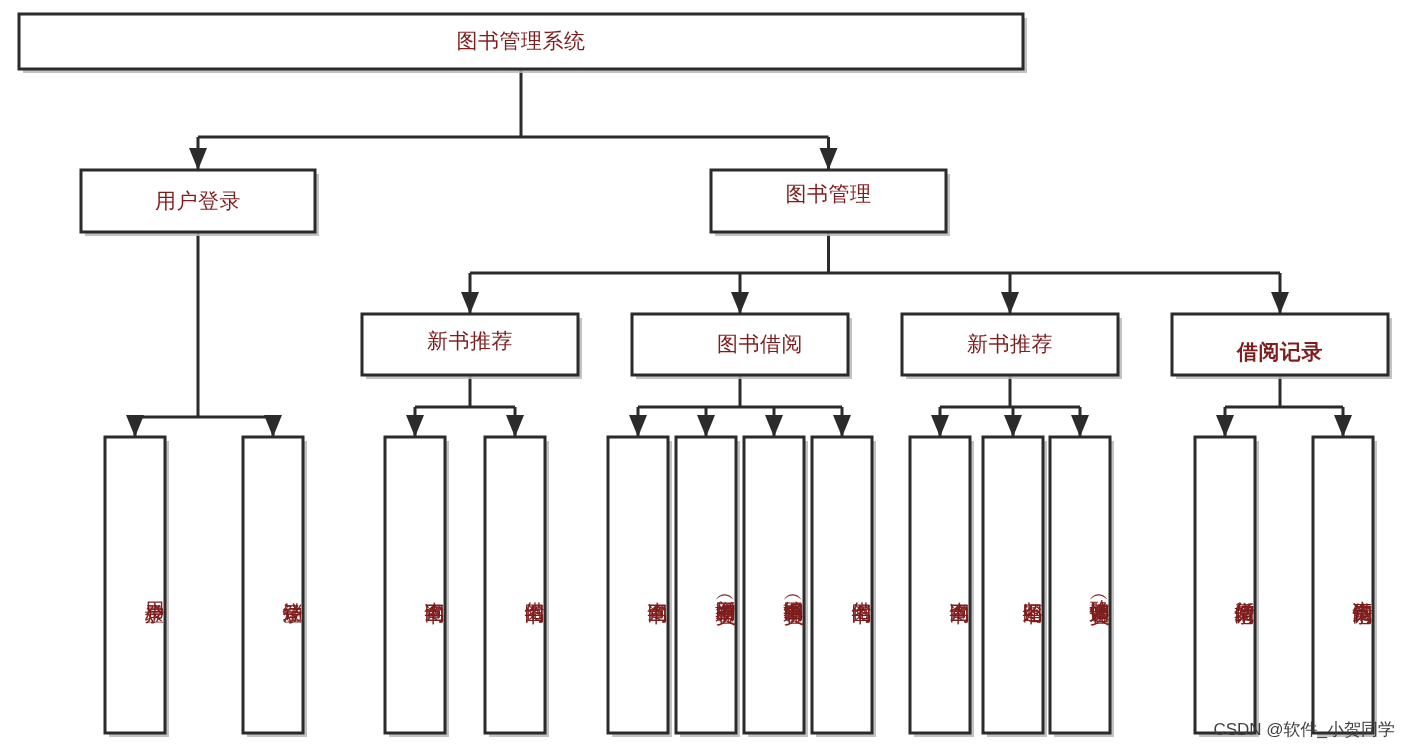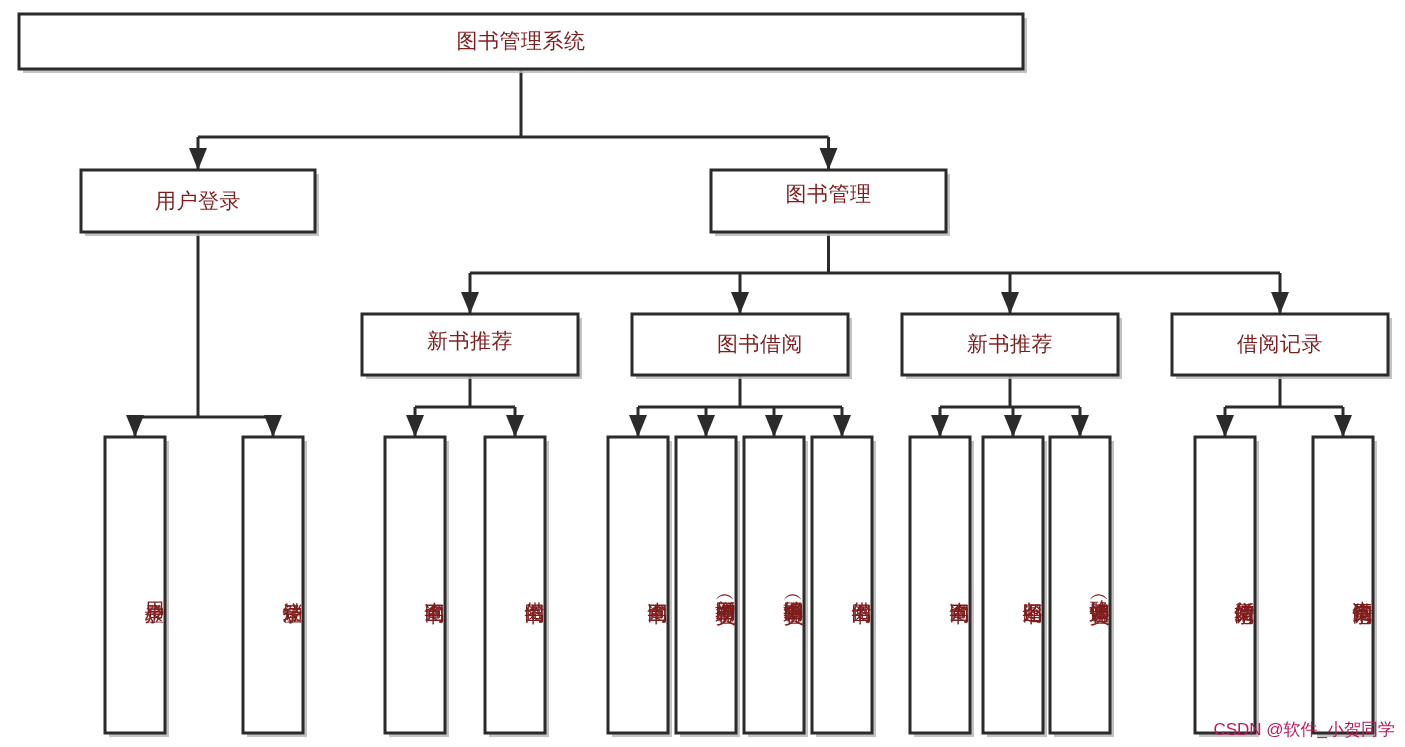--- a/index.html
+++ b/index.html
@@ -63,21 +63,21 @@
     align-items: flex-start;
     padding-top: 6px;
     box-sizing: border-box;
     font-size: 20px;
     letter-spacing: 1px;
   }
   .watermark {
     position: absolute;
     right: 10px;
     bottom: 6px;
-    color: #be185d;
+    color: #404040;
     font-size: 17px;
     font-family: "Liberation Sans", "DejaVu Sans", sans-serif;
     white-space: nowrap;
     pointer-events: none;
   }
 </style>
 </head>
 <body>
 
 <div id="stage">
@@ -179,21 +179,21 @@
         <rect x="1313" y="437" width="60" height="296" class="node-rect"></rect>
       </g>
   </svg>
   <div id="label-layer">
       <div class="node-label" style="left: 19px; top: 14px; width: 1004px; height: 55px;">图书管理系统</div>
       <div class="node-label" style="left: 81px; top: 170px; width: 234px; height: 62px;">用户登录</div>
       <div class="node-label" style="left: 711px; top: 170px; width: 235px; height: 48px;">图书管理</div>
       <div class="node-label" style="left: 362px; top: 314px; width: 216px; height: 54px;">新书推荐</div>
       <div class="node-label" style="left: 652px; top: 314px; width: 216px; height: 61px;">图书借阅</div>
       <div class="node-label" style="left: 902px; top: 314px; width: 216px; height: 61px;">新书推荐</div>
-      <div class="node-label" style="left: 1172px; top: 314px; width: 216px; height: 61px;">借阅记录</div>
+      <div class="node-label" style="left: 1172px; top: 322px; width: 216px; height: 61px; font-weight: bold;">借阅记录</div>
       <div class="node-label vertical" style="left: 105px; top: 437px; width: 60px; height: 296px;">用户登录</div>
       <div class="node-label vertical" style="left: 243px; top: 437px; width: 60px; height: 296px;">注销登录</div>
       <div class="node-label vertical" style="left: 385px; top: 437px; width: 60px; height: 296px;">查询图书</div>
       <div class="node-label vertical" style="left: 485px; top: 437px; width: 60px; height: 296px;">借阅图书</div>
       <div class="node-label vertical" style="left: 608px; top: 437px; width: 60px; height: 296px;">查询图书</div>
       <div class="node-label vertical" style="left: 676px; top: 437px; width: 60px; height: 296px;">新增图书（管理员）</div>
       <div class="node-label vertical" style="left: 744px; top: 437px; width: 60px; height: 296px;">编辑图书（管理员）</div>
       <div class="node-label vertical" style="left: 812px; top: 437px; width: 60px; height: 296px;">借阅图书</div>
       <div class="node-label vertical" style="left: 910px; top: 437px; width: 60px; height: 296px;">查询图书</div>
       <div class="node-label vertical" style="left: 983px; top: 437px; width: 60px; height: 296px;">归还图书</div>

